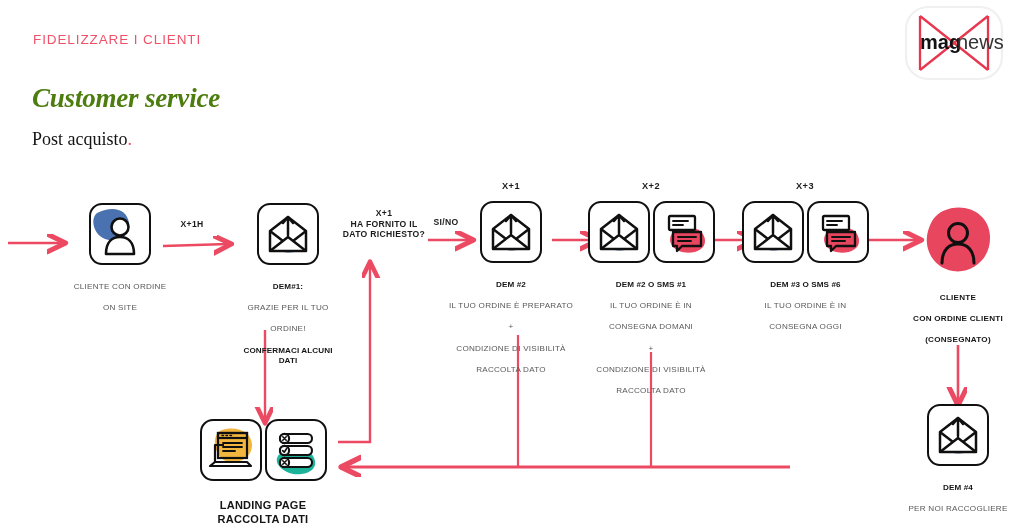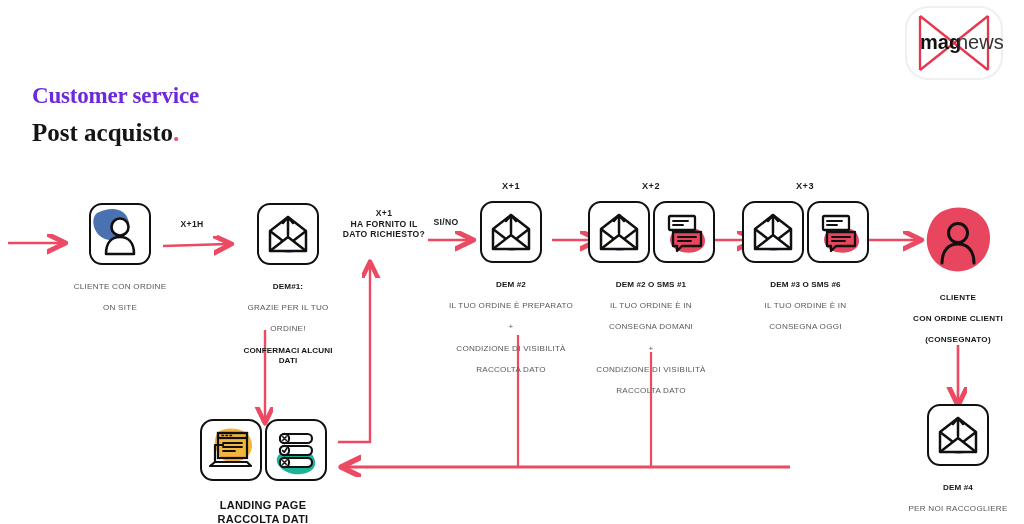--- a/index.html
+++ b/index.html
@@ -30,32 +30,33 @@
     font-weight: 400;
     white-space: nowrap;
   }
   .title-block {
     position: absolute;
     left: 32px;
     top: 84px;
     font-family: "Liberation Serif", serif;
   }
   .title-main {
-    font-size: 23px;
+    font-size: 27px;
     font-weight: bold;
-    color: #6d28d9;
+    color: #4d7c0f;
     line-height: 1.05;
     letter-spacing: -0.2px;
+    font-style: italic;
   }
   .title-sub {
-    font-size: 25px;
-    font-weight: bold;
+    font-size: 18px;
+    font-weight: normal;
     color: #141414;
     line-height: 1.1;
-    margin-top: 11px;
+    margin-top: 18px;
   }
   .title-dot { color: #ef5268; }
 
   
   .logo {
     position: absolute;
     right: 14px;
     top: 4px;
     width: 112px;
     height: 78px;
@@ -138,20 +139,21 @@
     text-align: center;
     line-height: 1.25;
     white-space: pre-line;
   }
 </style>
 </head>
 <body>
 
 <div id="canvas">
 
+  <div class="eyebrow">FIDELIZZARE I CLIENTI</div>
 
   <div class="title-block">
     <div class="title-main">Customer service</div>
     <div class="title-sub"><span>Post acquisto</span><span class="title-dot">.</span></div>
   </div>
 
   <div class="logo">
     <svg width="112" height="78" viewBox="0 0 112 78">
       <rect x="8" y="3" width="96" height="72" rx="22" ry="22" fill="none" stroke="#f0f0f0" stroke-width="2.2"></rect>
       <path d="M22,12 L22,66" stroke="#e8364f" stroke-width="2.3" fill="none"></path>

